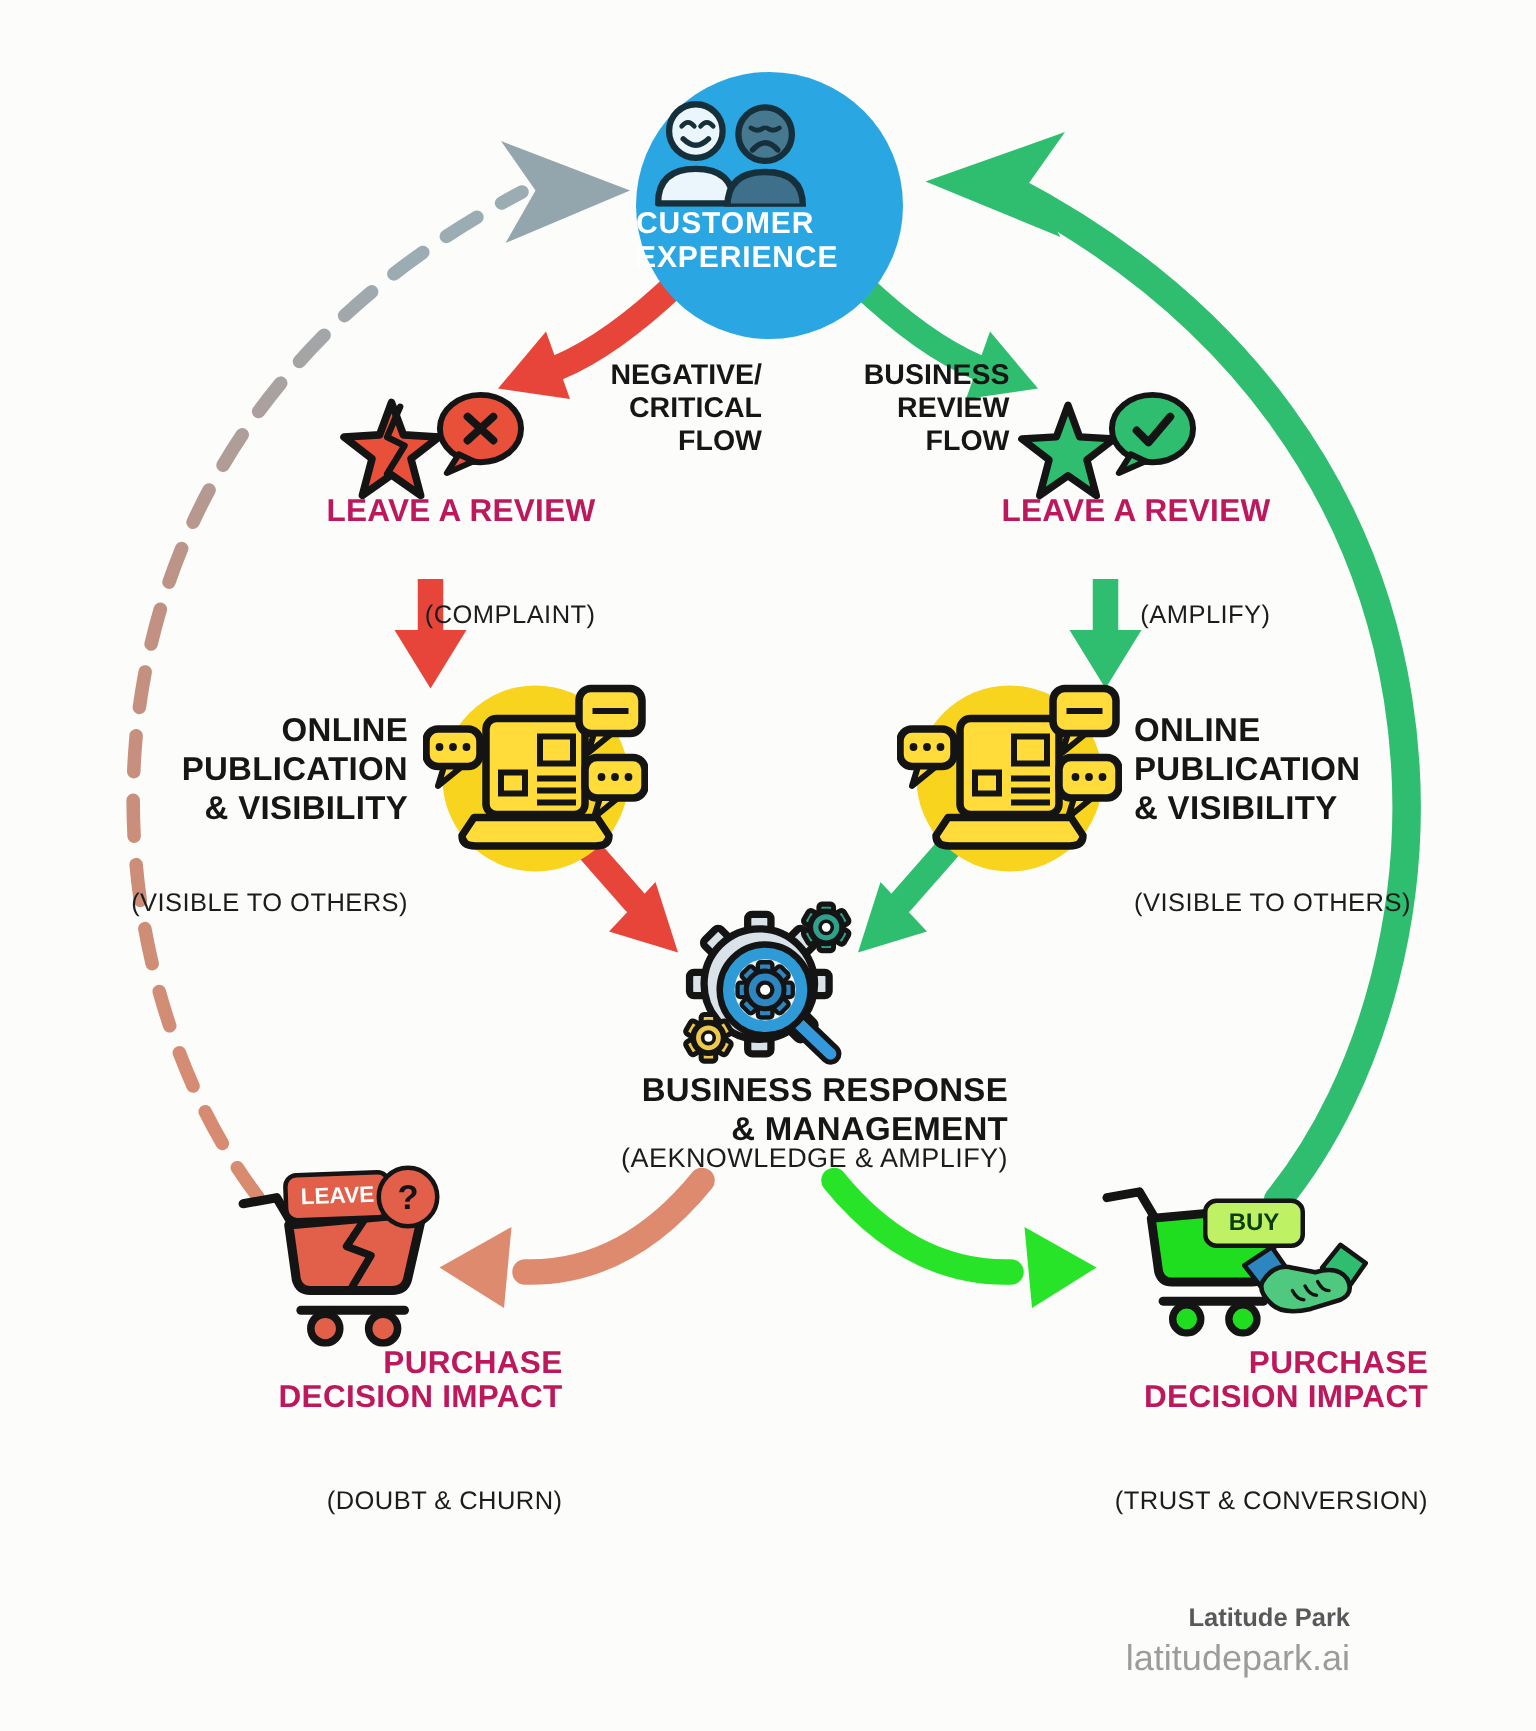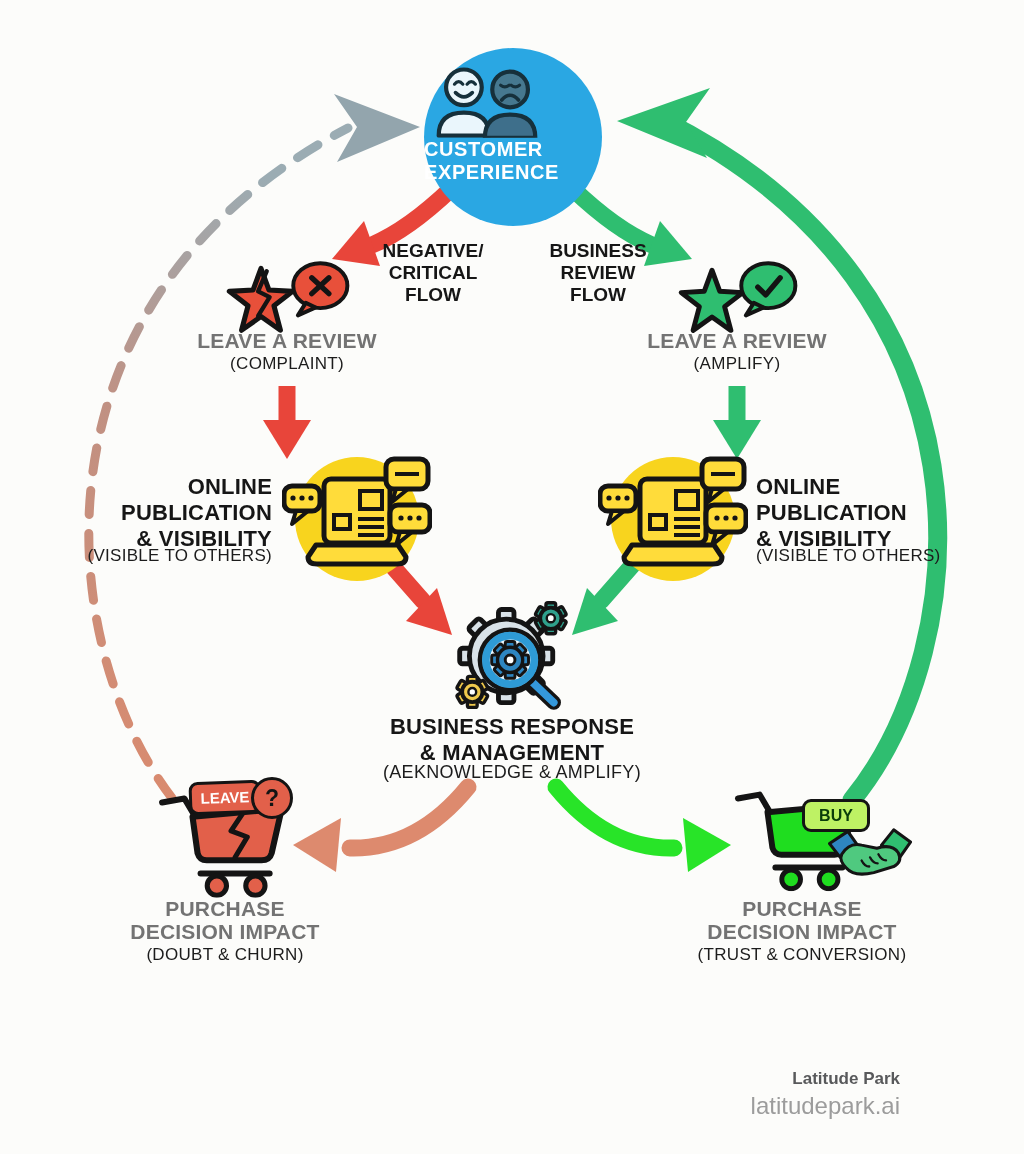--- a/index.html
+++ b/index.html
@@ -1,25 +1,25 @@
 <!DOCTYPE html>
 <html><head>
 <meta charset="utf-8">
 <style>
   html,body{margin:0;padding:0;background:#ffffff;}
   .stage{position:relative;width:1024px;height:1154px;background:#FCFCFA;overflow:hidden;
          font-family:"Liberation Sans","DejaVu Sans",sans-serif;color:#141414;}
   .abs{position:absolute;}
-  .tc{text-align:center;}
+  .tc{text-align:right;}
   .tr{text-align:right;}
   .tl{text-align:left;}
-  .h1{font-weight:800;font-size:21px;line-height:23px;letter-spacing:.2px;color:#737373;}
+  .h1{font-weight:800;font-size:21px;line-height:23px;letter-spacing:.2px;color:#be185d;}
   .h2{font-weight:800;font-size:22px;line-height:26px;letter-spacing:.2px;color:#161616;}
   .flowlab{font-weight:800;font-size:19px;line-height:22px;color:#161616;}
-  .sub{font-weight:500;font-size:17px;line-height:20px;color:#1c1c1c;letter-spacing:.3px;}
+  .sub{font-weight:500;font-size:17px;line-height:20px;color:#1c1c1c;letter-spacing:.3px;margin-top:46px;}
   .sub2{font-weight:400;font-size:18px;line-height:21px;color:#1c1c1c;letter-spacing:.3px;}
   .circle{left:424px;top:48px;width:178px;height:178px;border-radius:50%;background:#2AA7E3;
           display:flex;flex-direction:column;z-index:2;}
   .circle .ctext{font-weight:800;font-size:20px;line-height:23px;color:#fff;letter-spacing:.6px;}
   .badge{display:flex;align-items:center;justify-content:center;border:3px solid #141414;
          border-radius:9px;font-weight:800;z-index:3;}
   .qmark{display:flex;align-items:center;justify-content:center;border:3px solid #141414;
          border-radius:50%;background:#E2604A;font-weight:800;font-size:23px;color:#141414;z-index:3;}
   .brand{font-weight:700;font-size:17px;line-height:30px;color:#58595B;}
   .site{font-weight:400;font-size:24px;line-height:24px;color:#9C9C9C;}

